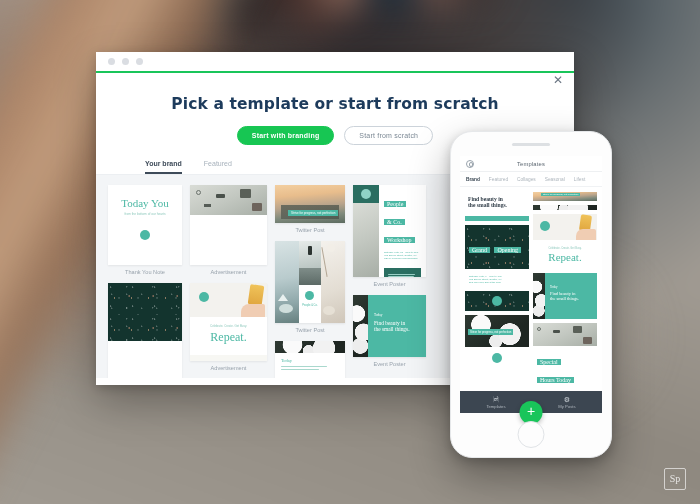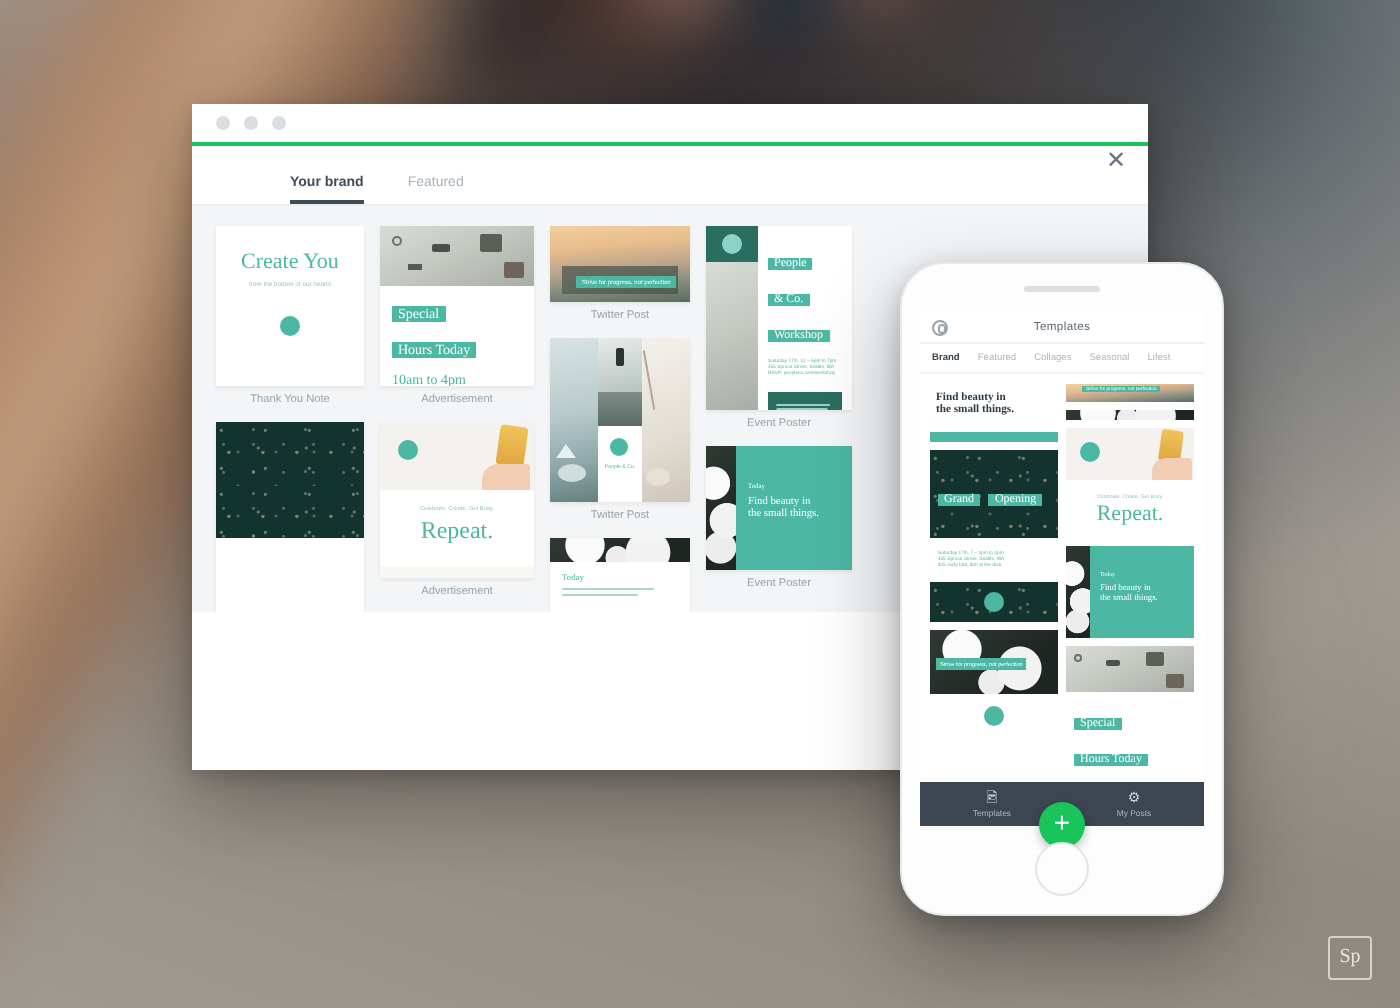--- a/index.html
+++ b/index.html
@@ -167,31 +167,38 @@
 <div id="browser">
   <div id="titlebar">
     <span class="dot"></span>
     <span class="dot"></span>
     <span class="dot"></span>
   </div>
   <div id="greenbar"></div>
 
   <div id="close-x">✕</div>
 
+  <div id="modal-head">
+    <div id="modal-title">Pick a template or start from scratch</div>
+    <div id="modal-btns">
+      <div class="btn primary">Start with branding</div>
+      <div class="btn ghost">Start from scratch</div>
+    </div>
+  </div>
 
   <div id="tabs">
     <div class="tab active">Your brand</div>
     <div class="tab">Featured</div>
   </div>
 
   <div id="gallery">
 
     <div class="col" style="width:74px">
       <div class="card" style="height:80px;background:#fff;padding:12px 8px 6px">
-        <div class="ctr tealtxt" style="font-size:11px;font-family:'Liberation Serif',serif">Create You</div>
+        <div class="ctr tealtxt" style="font-size:11px;font-family:'Liberation Serif',serif">Today You</div>
         <div class="ctr" style="font-size:3.2px;color:#8fc9bd;margin-top:3px">from the bottom of our hearts</div>
         <div style="margin-top:14px">
             <span class="seal"></span>
           </div>
       </div>
       <div class="cap">Thank You Note</div>
 
       <div class="card" style="height:105px;background:#fff">
         <div class="speck" style="height:32px"></div>
         <div class="speck" style="height:26px;position:relative">
@@ -203,26 +210,20 @@
 
     <div class="col" style="width:77px">
       <div class="card" style="height:80px;background:#fff">
         <div class="photo-desk" style="height:30px;position:relative;overflow:hidden">
           <div style="position:absolute;left:6px;top:5px;width:5px;height:5px;border-radius:50%;border:1px solid #6b726c"></div>
           <div style="position:absolute;left:26px;top:9px;width:9px;height:4px;background:#4a514b;border-radius:1px"></div>
           <div style="position:absolute;left:50px;top:4px;width:11px;height:9px;background:#5a6058;border-radius:1px"></div>
           <div style="position:absolute;left:62px;top:18px;width:10px;height:8px;background:#6d645c;border-radius:1px"></div>
           <div style="position:absolute;left:14px;top:19px;width:7px;height:3px;background:#555c56"></div>
         </div>
-        <div style="padding:3px 6px 4px">
-          <div class="hl" style="font-size:7px;font-family:'Liberation Serif',serif;padding:0 3px;margin-top:-10px;position:relative">Special</div>
-          <div class="hl" style="font-size:7px;font-family:'Liberation Serif',serif;padding:0 3px;margin-top:3px">Hours Today</div>
-          <div class="tealtxt" style="font-size:7px;font-family:'Liberation Serif',serif;margin-top:4px">10am to 4pm</div>
-          
-        </div>
       </div>
       <div class="cap">Advertisement</div>
 
       <div class="card" style="height:78px;background:#f7f7f3">
         <div style="height:34px;position:relative;background:#f3f2ee">
           <span class="seal" style="position:absolute;left:9px;top:9px"></span>
           <div style="position:absolute;right:4px;top:2px;width:14px;height:20px;background:linear-gradient(180deg,#f0c35a,#e0a63f);border-radius:2px;transform:rotate(8deg)"></div>
           <div style="position:absolute;right:2px;bottom:0px;width:24px;height:13px;background:#f0cdb3;border-radius:8px 2px 0 0"></div>
         </div>
         <div style="background:#fff;padding:7px 6px 10px;text-align:center">

